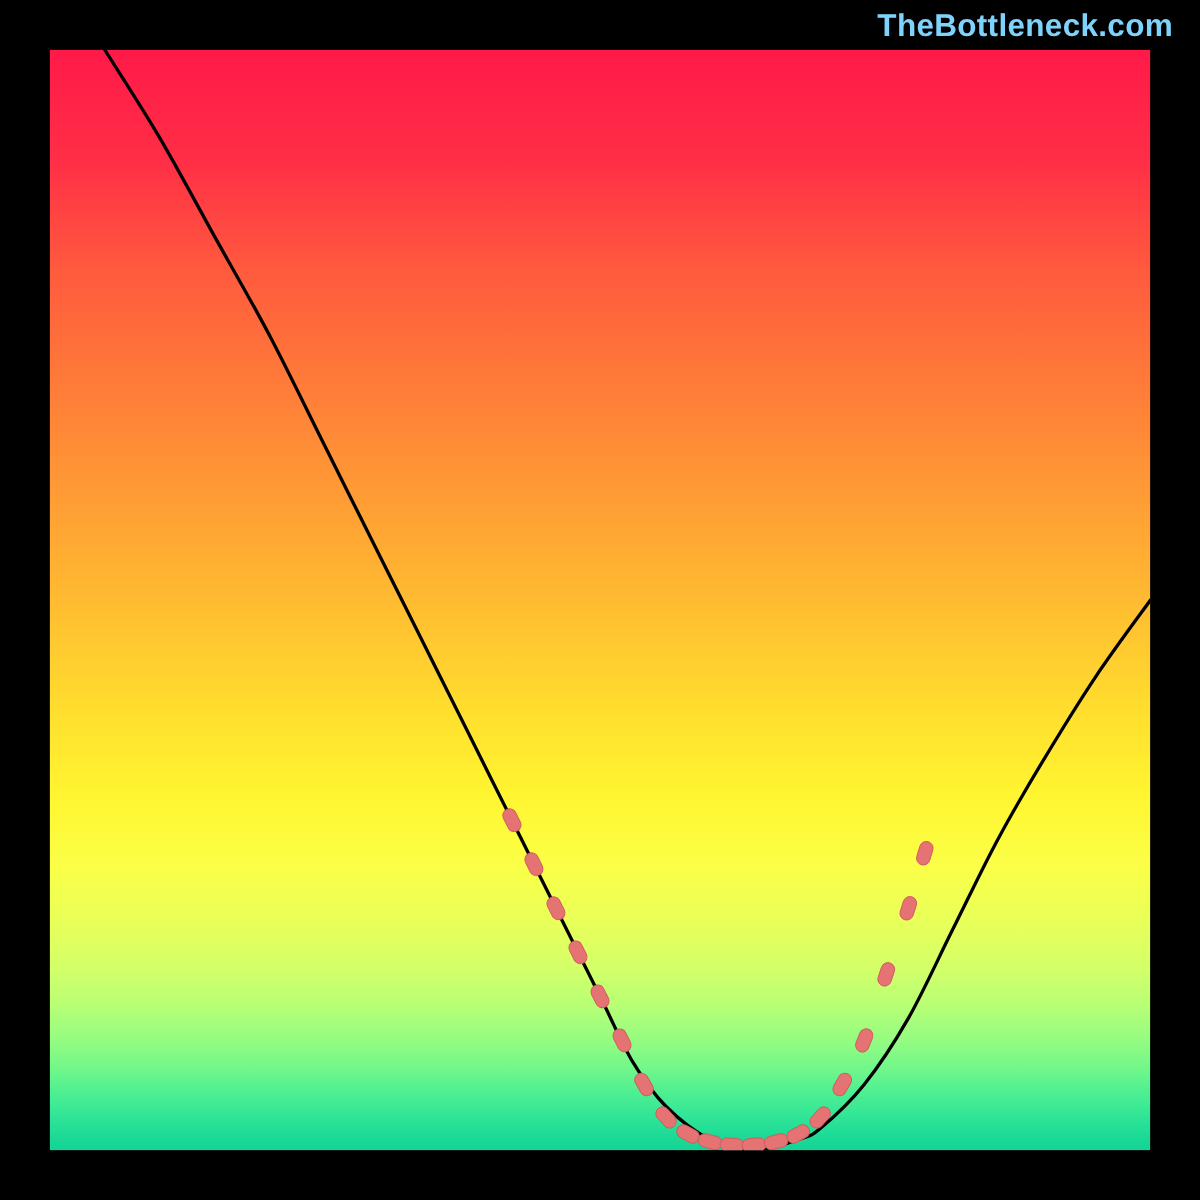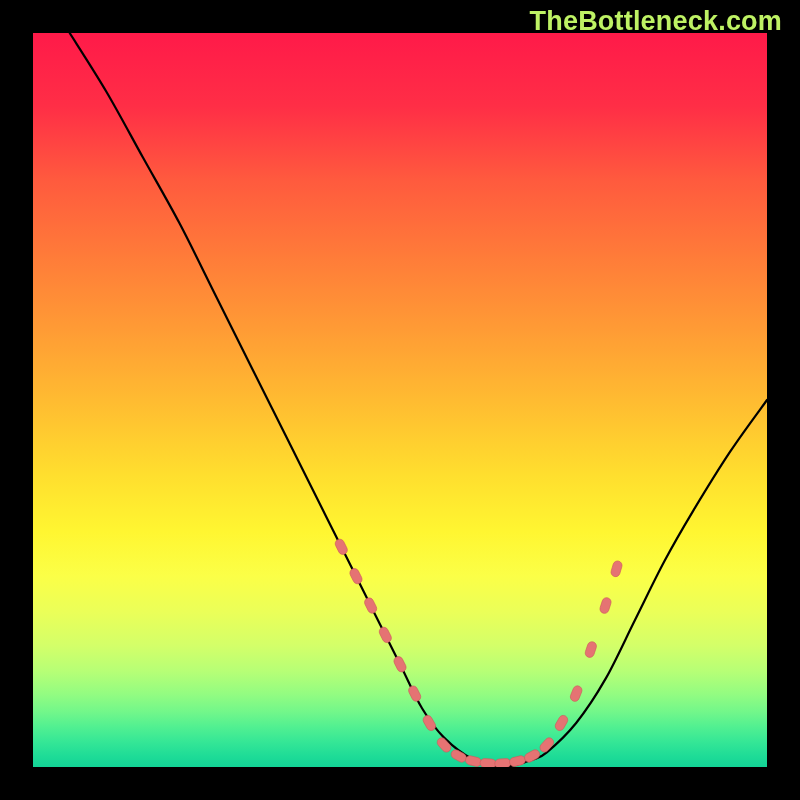--- a/index.html
+++ b/index.html
@@ -20,22 +20,22 @@
     overflow: hidden;
   }
   .gradient-bg {
     position: absolute;
     left: 0; top: 0; right: 0; bottom: 0;
   }
   .watermark {
     position: absolute;
     top: 6px;
     right: 18px;
-    color: #bef264;
-    font-size: 27px;
+    color: #7dd3fc;
+    font-size: 21px;
     font-weight: 600;
     letter-spacing: 0.2px;
   }
   svg.curve {
     position: absolute;
     left: 0; top: 0;
   }
 </style>
 </head>
 <body>

